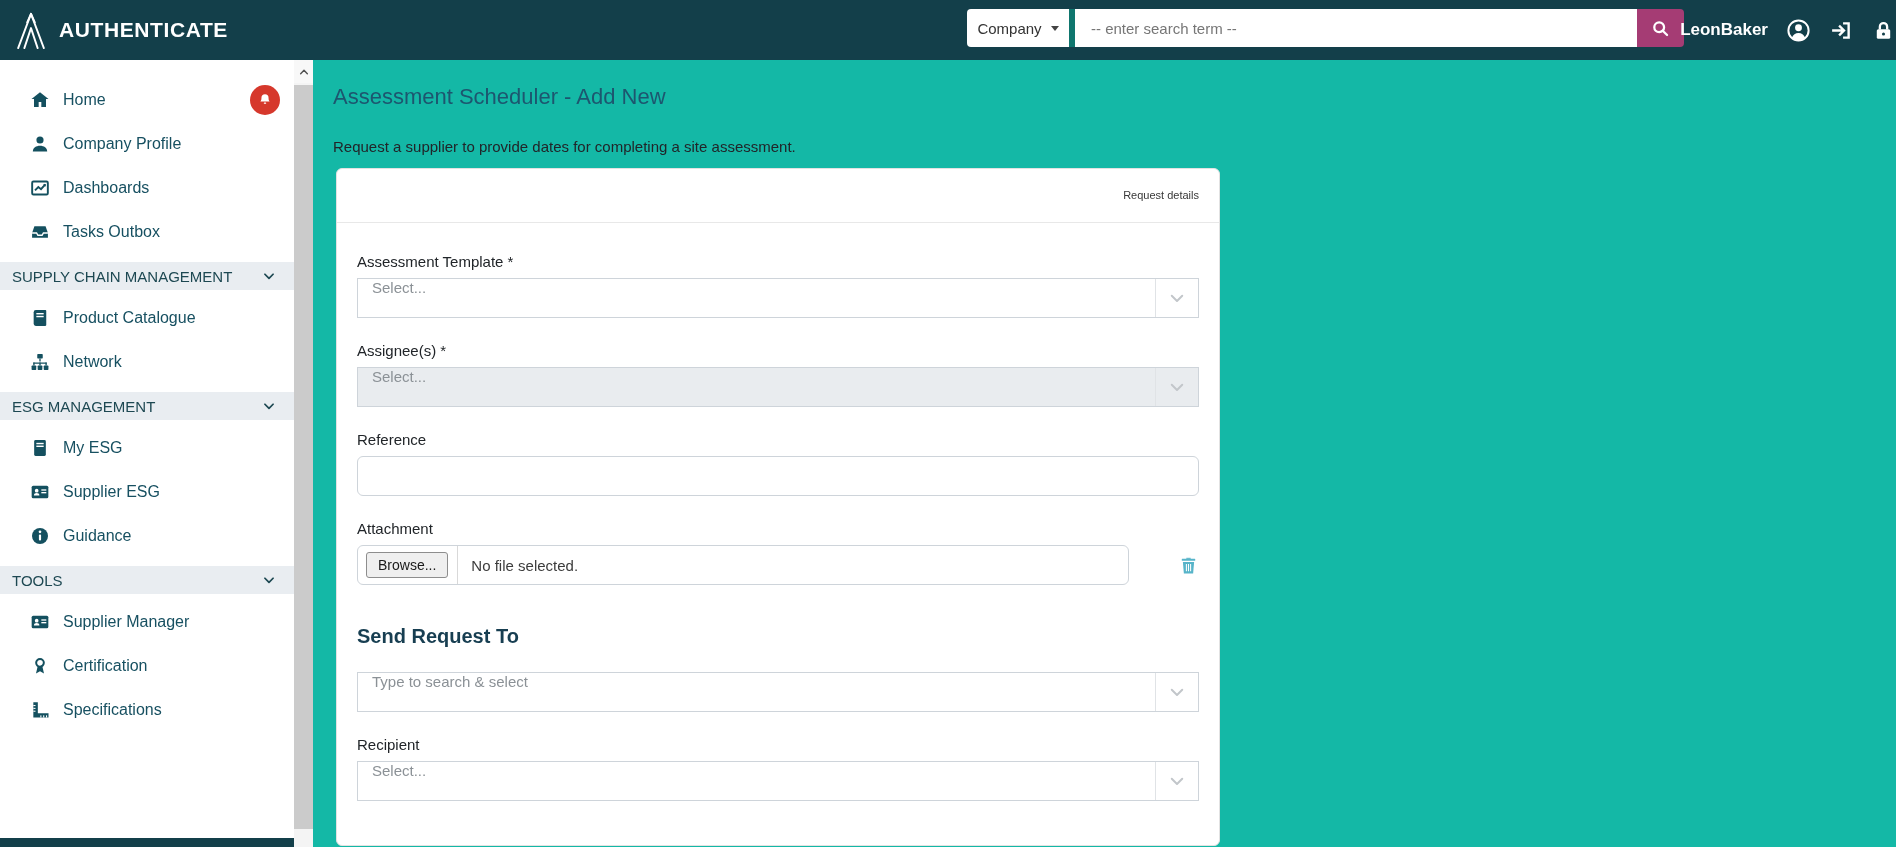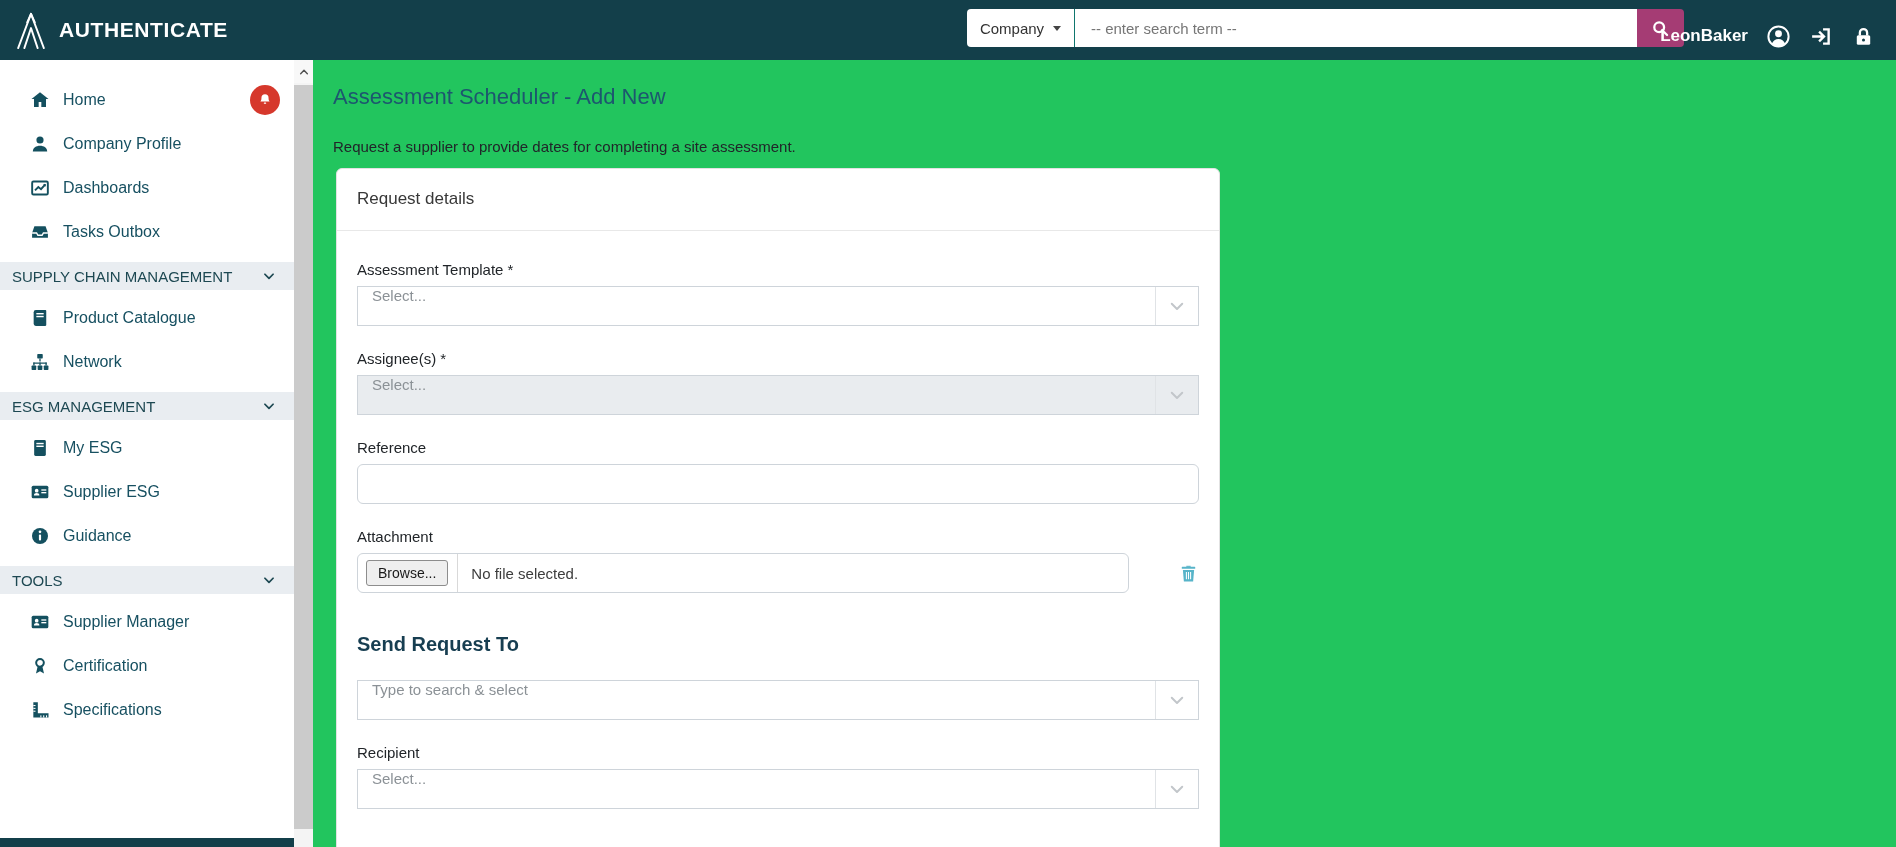--- a/index.html
+++ b/index.html
@@ -6,49 +6,49 @@
   body{
     width:1896px;height:847px;overflow:hidden;position:relative;
     font-family:"Liberation Sans",sans-serif;background:#ffffff;
     -webkit-font-smoothing:antialiased;
   }
   
   .header{position:absolute;top:0;left:0;width:1896px;height:60px;background:#133F4A;z-index:30;}
   .brand{position:absolute;left:14px;top:0;height:60px;display:flex;align-items:center;gap:11px;color:#fff;cursor:pointer;text-align:center;}
   .brand-text{font-size:21px;font-weight:600;letter-spacing:.6px;color:#fff;}
   .search-group{position:absolute;left:967px;top:9px;height:38px;display:flex;border-radius:4px;}
-  .scope-btn{width:108px;background:#fff;border:none;border-right:1px solid #0f766e;border-radius:4px 0 0 4px;
+  .scope-btn{width:108px;background:#fff;border:none;border-right:6px solid #0f766e;border-radius:4px 0 0 4px;
     display:flex;align-items:center;justify-content:center;gap:9px;font-size:15px;color:#333;cursor:pointer;box-sizing:border-box;}
   .scope-caret{width:0;height:0;border-left:4.5px solid transparent;border-right:4.5px solid transparent;border-top:5px solid #444;}
   .search-input{width:530px;border:none;outline:none;padding:0 16px;font-size:15px;color:#8b5cf6;font-family:"Liberation Sans",sans-serif;}
   .search-input::placeholder{color:#767676;}
   .search-btn{width:47px;background:#A53C74;border:none;border-radius:0 4px 4px 0;display:flex;align-items:center;justify-content:center;cursor:pointer;}
-  .user-area{position:absolute;right:21px;top:0;height:60px;display:flex;align-items:center;gap:18px;margin-top:6px;}
+  .user-area{position:absolute;right:1px;top:0;height:60px;display:flex;align-items:center;gap:18px;}
   .username{color:#fff;font-size:17px;font-weight:700;cursor:pointer;}
   .hicon{display:flex;align-items:center;justify-content:center;cursor:pointer;}
   
   .sidebar{position:absolute;top:60px;left:0;width:294px;height:787px;background:#fff;box-sizing:border-box;padding-top:18px;z-index:5;}
   .side-item{height:44px;display:flex;align-items:center;padding-left:30px;color:#175061;font-size:16px;position:relative;cursor:pointer;}
   .side-item .ico{width:20px;height:20px;margin-right:13px;flex:none;color:#14505F;}
   .side-section{height:28px;background:#e9edf1;display:flex;align-items:center;justify-content:space-between;
     padding:0 18px 0 12px;color:#1d4852;font-size:15px;margin:8px 0 6px;cursor:pointer;}
   .badge-bell{position:absolute;right:14px;top:50%;transform:translateY(-50%);width:30px;height:30px;border-radius:50%;
     background:#D6382C;display:flex;align-items:center;justify-content:center;cursor:pointer;}
   .bottom-strip{position:absolute;left:0;bottom:0;width:294px;height:9px;background:#133F4A;z-index:6;}
   
   .vscroll{position:absolute;left:294px;top:60px;width:19px;height:787px;background:#f4f4f4;z-index:7;}
   .vscroll-up{height:23px;display:flex;align-items:center;justify-content:center;background:#f8f8f8;cursor:pointer;}
   .vscroll-thumb{position:absolute;top:25px;left:0;width:19px;height:744px;background:#cbcbcb;cursor:pointer;}
   
-  .main{position:absolute;left:313px;top:60px;width:1583px;height:787px;background:#22c55e;}
+  .main{position:absolute;left:313px;top:60px;width:1583px;height:787px;background:#14b8a6;}
   .main-inner{padding:24px 0 0 20px;}
   .page-title{margin:0;font-size:22px;font-weight:500;color:#1D566F;line-height:26px;}
   .page-sub{margin:28px 0 0 0;font-size:15px;color:#212529;}
   .card{margin-top:13px;margin-left:3px;width:884px;background:#fff;border:1px solid #e2e2e2;border-radius:6px;box-sizing:border-box;}
-  .card-header{padding:20px 20px 21px;font-size:17px;color:#383838;border-bottom:1px solid #e8e8e8;}
+  .card-header{padding:20px 20px 21px;font-size:11px;color:#383838;border-bottom:1px solid #e8e8e8;text-align:right;}
   .card-body{padding:30px 20px 20px;}
   .group{margin-bottom:24px;}
   .form-label{display:block;font-size:15px;color:#212529;margin:0 0 8px 0;}
   .control{height:40px;border:1px solid #ced4da;border-radius:0;background:#fff;display:flex;align-items:flex-start;position:relative;box-sizing:border-box;cursor:pointer;}
   .control .value{padding-left:14px;font-size:15px;color:#8b9196;}
   .control .chev{position:absolute;right:0;top:0;width:42px;height:100%;display:flex;align-items:center;justify-content:center;border-left:1px solid #e0e3e6;}
   .control.disabled{background:#e9ecef;}
   .text-input{width:100%;height:40px;border:1px solid #ced4da;border-radius:6px;box-sizing:border-box;outline:none;padding:0 14px;font-size:15px;font-family:"Liberation Sans",sans-serif;color:#212529;}
   .file-row{display:flex;align-items:center;justify-content:space-between;}
   .file-box{width:772px;height:40px;border:1px solid #ced4da;border-radius:6px;background:#fff;display:flex;align-items:center;box-sizing:border-box;overflow:hidden;cursor:pointer;}

